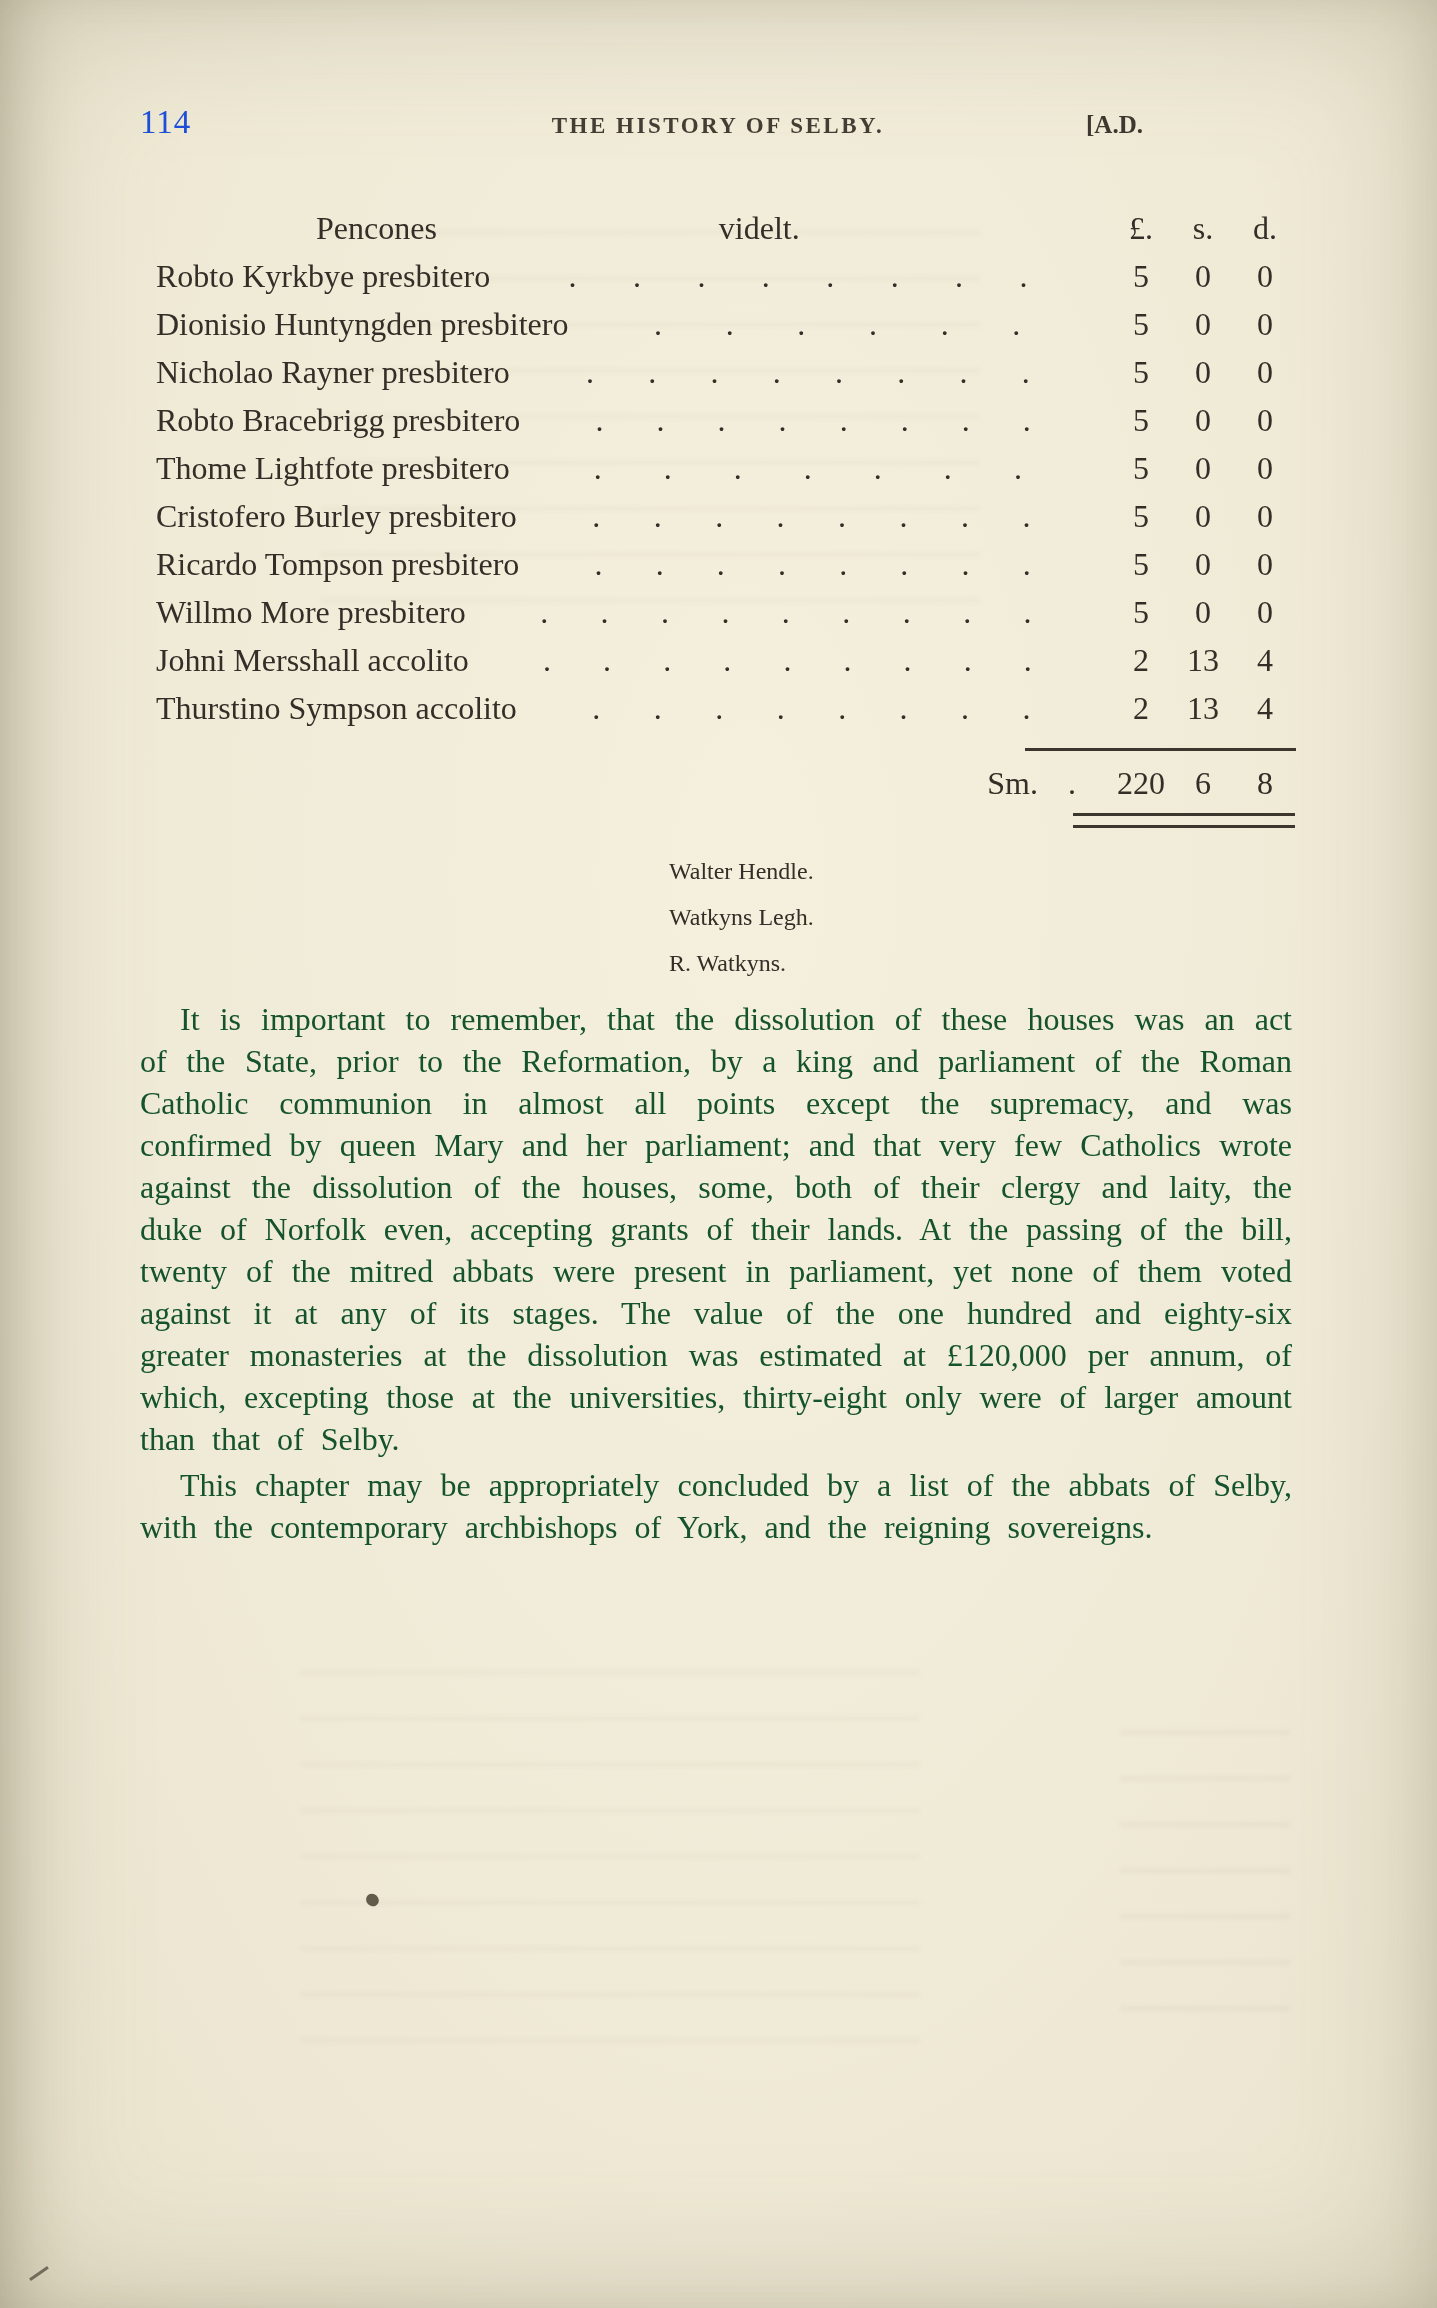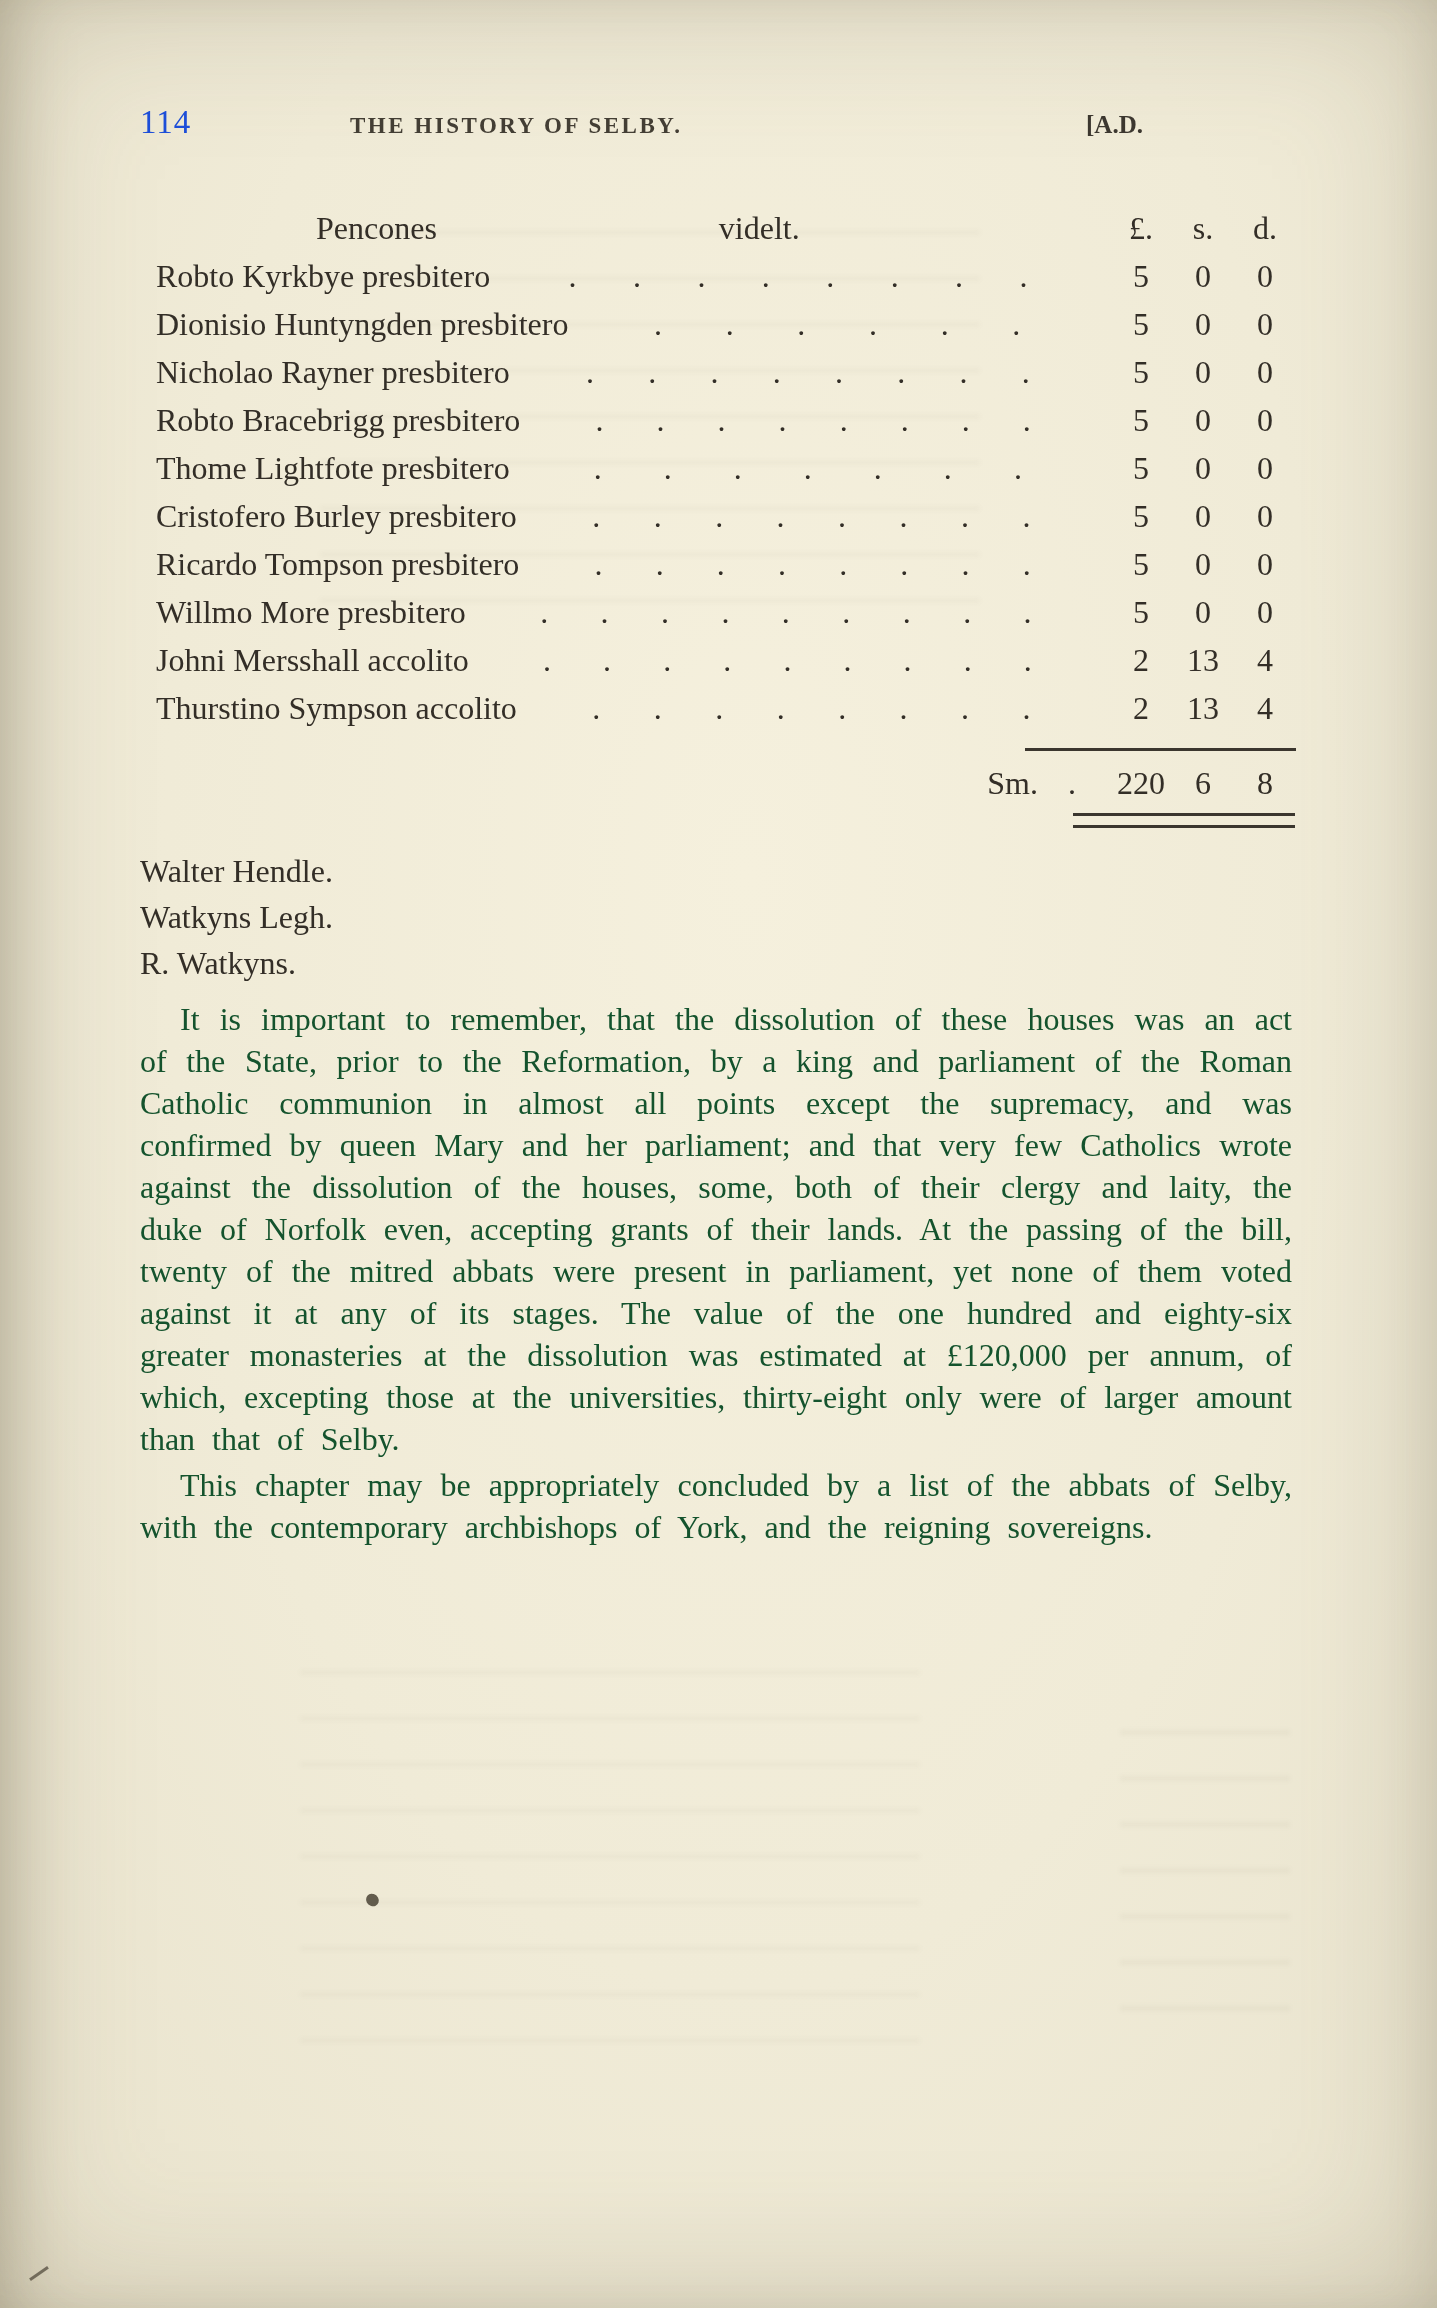--- a/index.html
+++ b/index.html
@@ -33,21 +33,21 @@
   .inner {
     position: absolute; left: 140px; top: 100px; width: 1156px;
   }
 
   
   .page-header {
     display: flex; align-items: baseline; line-height: 44px;
   }
   .pagenum { width: 210px; font-size: 33px; letter-spacing: 1px; color: #1d4ed8; }
   .running-title {
-    flex: 1; text-align: left; font-size: 23px; font-weight: bold;
+    flex: 1; text-align: center; font-size: 23px; font-weight: bold;
     letter-spacing: 2.5px; color: #433e34;
   }
   .margin-note { width: 210px; text-align: left; font-size: 25px; font-weight: bold; color: #3c372f; }
 
   
   .acct { margin-top: 56px; font-size: 32px; }
   .acct-caption { display: flex; align-items: flex-start; line-height: 48px; }
   .acct-caption .col-name { flex: 1; display: flex; }
   .cap-left  { margin-left: 176px; }
   .cap-right { margin-left: 282px; }
@@ -65,21 +65,21 @@
   }
   .total-row { display: flex; align-items: flex-end; line-height: 48px; margin-top: 8px; }
   .total-row .spacer { flex: 1; }
   .total-dot { margin: 0 34px 0 30px; }
   .rule-double {
     margin-top: 6px; margin-left: 933px; width: 222px; height: 9px;
     border-top: 3px solid #3b362e; border-bottom: 3px solid #3b362e;
   }
 
   
-  .signatories { margin-top: 20px; font-size: 32px; line-height: 46px; }
+  .signatories { margin-top: 20px; margin-left: 529px; font-size: 24px; line-height: 46px; }
 
   
   .body-text { margin-top: 12px; }
   .body-text p {
     margin: 0 4px 4px 0;
     font-size: 32px; line-height: 42px;
     text-align: justify; text-indent: 40px;
     word-spacing: 9px;
     color: #14532d;
   }

